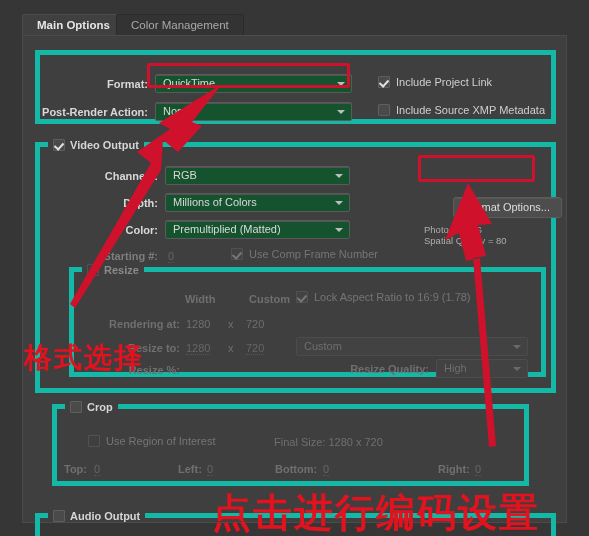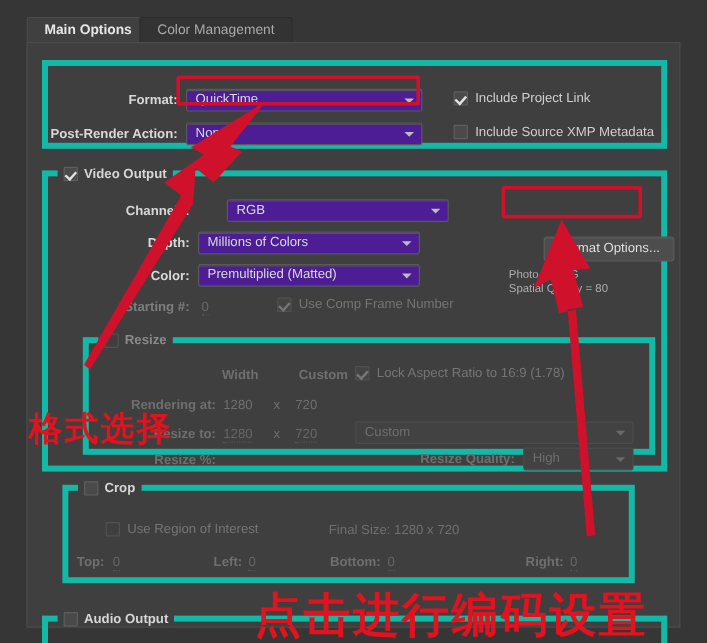--- a/index.html
+++ b/index.html
@@ -90,21 +90,21 @@
     color: #8a8a8a;
     border-bottom: 1px dotted #6a6a6a;
     padding-bottom: 0px;
   }
   .val-underline.dim { color: #666666; border-bottom-color: #555; }
 
   
   .dd {
     position: absolute;
     height: 19px;
-    background: #4c1d95;
+    background: #14532d;
     border: 1px solid #5a5a5a;
     border-radius: 2px;
     box-shadow: inset 0 1px 0 #545454;
   }
   .dd .dd-text {
     position: absolute;
     left: 7px; top: 0;
     line-height: 17px;
     font-size: 11px;
     color: #d9d9d9;
@@ -243,21 +243,21 @@
     </div>
 
     <div class="group" style="left:12px; top:106px; width:521px; height:251px;">
 
       <div class="group-title">
         <span class="cb checked"></span>
         <span>Video Output</span>
       </div>
 
       <div class="lbl bold r" style="left:20px; top:23px; width:98px;">Channels:</div>
-      <div class="dd" style="left:125px; top:19px; width:185px;margin-left:24px;">
+      <div class="dd" style="left:125px; top:19px; width:185px;">
         <span class="dd-text">RGB</span>
         <span class="dd-arrow"></span>
       </div>
 
       <div class="lbl bold r" style="left:20px; top:50px; width:98px;">Depth:</div>
       <div class="dd" style="left:125px; top:46px; width:185px;">
         <span class="dd-text">Millions of Colors</span>
         <span class="dd-arrow"></span>
       </div>
 
@@ -275,21 +275,21 @@
         <span>Use Comp Frame Number</span>
       </div>
 
       <div class="btn" style="left:413px; top:50px; width:109px;">
         <span>Format Options...</span>
       </div>
 
       <div class="smalltext" style="left:384px; top:77px;">Photo - JPEG</div>
       <div class="smalltext" style="left:384px; top:88px;">Spatial Quality = 80</div>
 
-      <div class="group" style="left:29px; top:134px; width:477px; height:98px;">
+      <div class="group" style="left:29px; top:120px; width:477px; height:110px;">
 
         <div class="group-title dim" style="background:#3f3f3f;">
           <span class="cb empty-dim"></span>
           <span>Resize</span>
         </div>
 
         <div class="lbl bold dim" style="left:111px; top:21px;">Width</div>
         <div class="lbl bold dim" style="left:175px; top:21px;">Custom</div>
 
         <div class="cbrow dim" style="left:222px; top:19px;">

